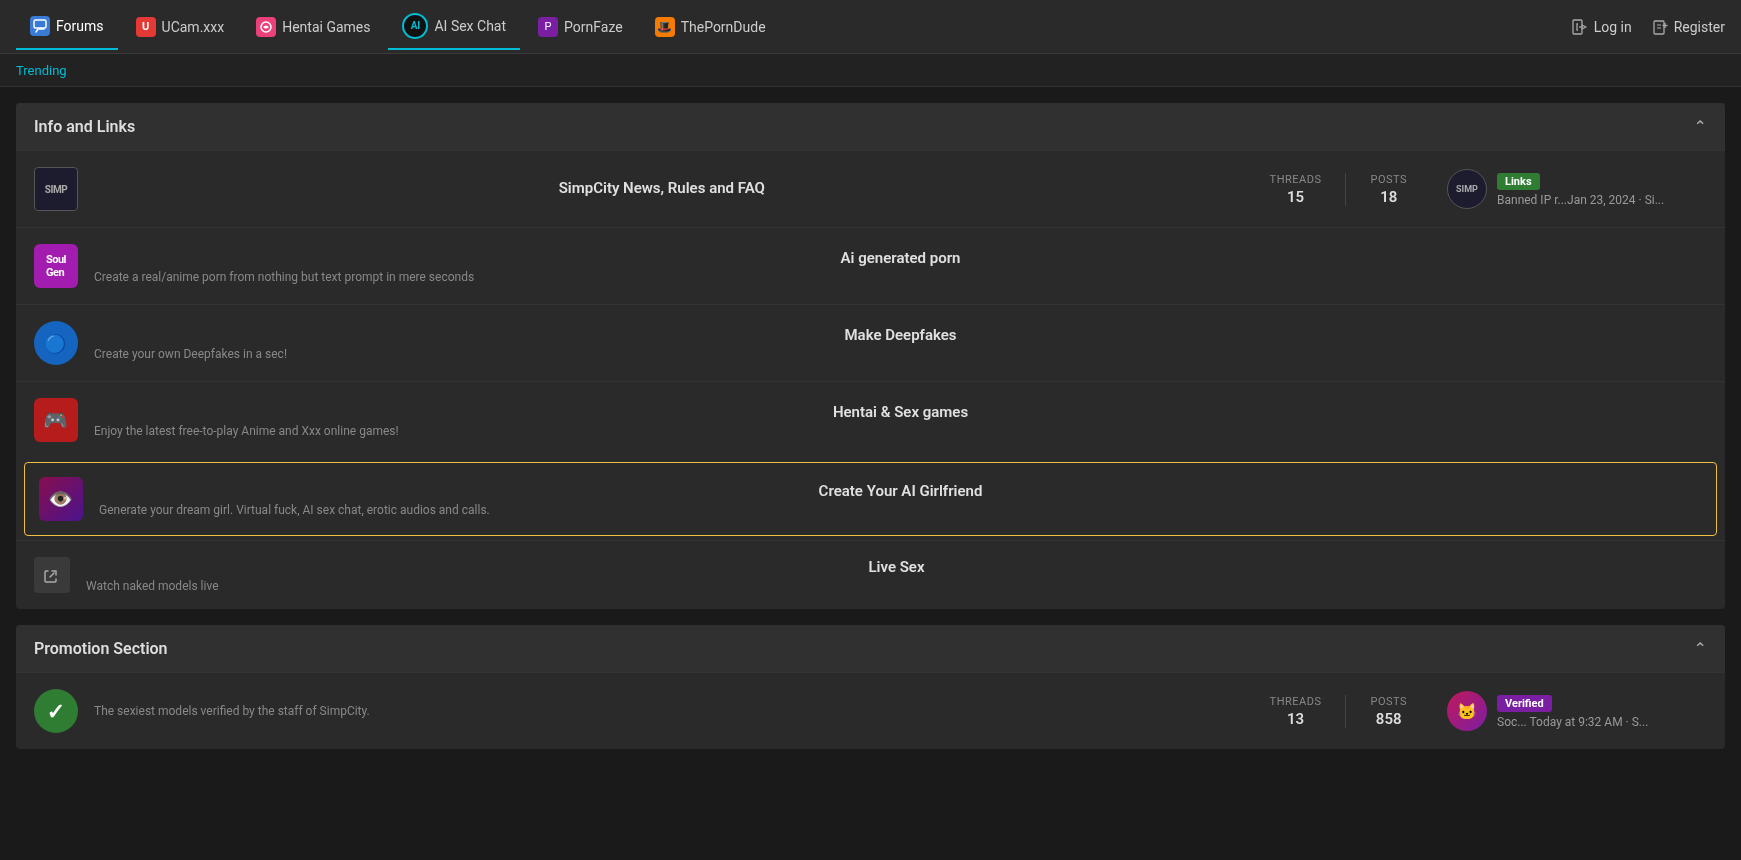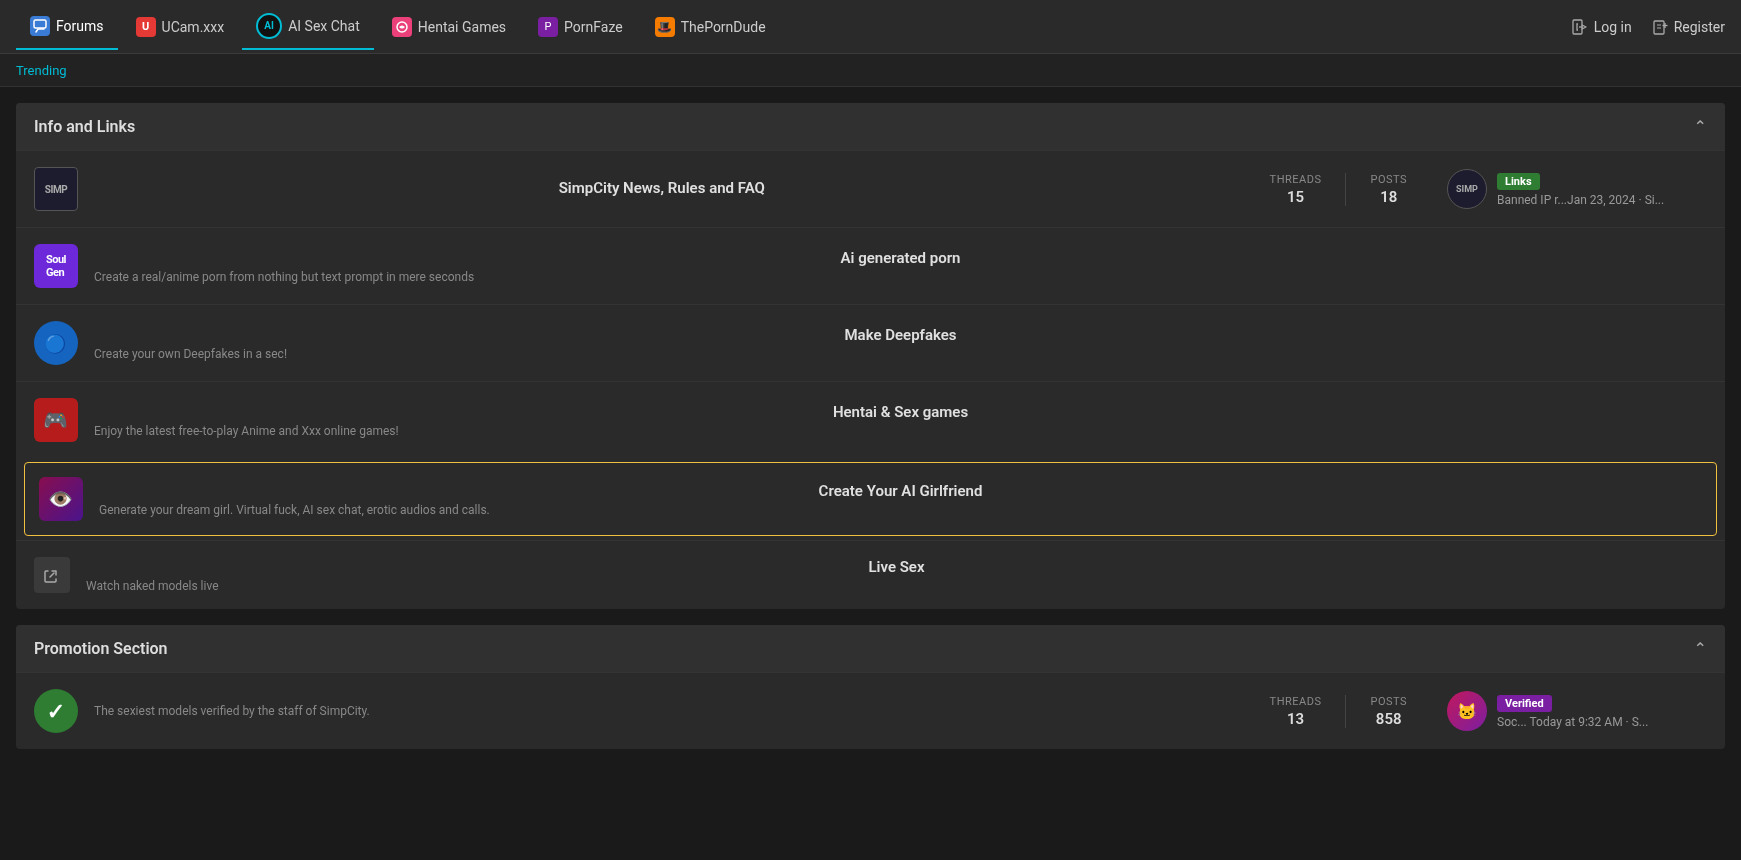--- a/index.html
+++ b/index.html
@@ -136,21 +136,21 @@
       height: 44px;
       border-radius: 6px;
       flex-shrink: 0;
       display: flex;
       align-items: center;
       justify-content: center;
       font-size: 18px;
       color: #fff;
       font-weight: bold;
     }
-    .icon-soulgen { background: #6d28d9; }
+    .icon-soulgen { background: #a21caf; }
     .icon-deepfake { background: #1565c0; border-radius: 50%; }
     .icon-hentai-games { background: #b71c1c; }
 
     .forum-info {
       flex: 1;
     }
     .forum-name {
       font-size: 15px;
       font-weight: 600;
       color: #e0e0e0;
@@ -301,33 +301,33 @@
         </svg>
       </span>
       <span>Forums</span>
     </a>
 
     <a class="nav-item">
       <span class="nav-icon nav-icon-ucam" style="font-size:11px;font-weight:bold;">U</span>
       <span>UCam.xxx</span>
     </a>
 
-    <a class="nav-item" style="border-bottom: 2px solid #00bcd4;">
-      <span class="nav-icon-aisex" style="width:26px;height:26px;background:#111;border-radius:50%;border:2px solid #00bcd4;display:flex;align-items:center;justify-content:center;color:#00bcd4;font-size:10px;font-weight:bold;">AI</span>
-      <span>AI Sex Chat</span>
-    </a>
-
     <a class="nav-item">
       <span class="nav-icon nav-icon-hentai" style="border-radius:4px;">
         <svg width="14" height="14" viewBox="0 0 14 14" fill="none">
           <circle cx="7" cy="7" r="5" stroke="#fff" stroke-width="1.5" fill="none"></circle>
           <path d="M4 7 Q7 4 10 7 Q7 10 4 7Z" fill="#fff"></path>
         </svg>
       </span>
       <span>Hentai Games</span>
+    </a>
+
+    <a class="nav-item" style="border-bottom: 2px solid #00bcd4;">
+      <span class="nav-icon-aisex" style="width:26px;height:26px;background:#111;border-radius:50%;border:2px solid #00bcd4;display:flex;align-items:center;justify-content:center;color:#00bcd4;font-size:10px;font-weight:bold;">AI</span>
+      <span>AI Sex Chat</span>
     </a>
 
     <a class="nav-item">
       <span class="nav-icon nav-icon-pornfaze" style="border-radius:4px;font-size:11px;">P</span>
       <span>PornFaze</span>
     </a>
 
     <a class="nav-item">
       <span class="nav-icon nav-icon-tpd" style="font-size:12px;">🎩</span>
       <span>ThePornDude</span>

